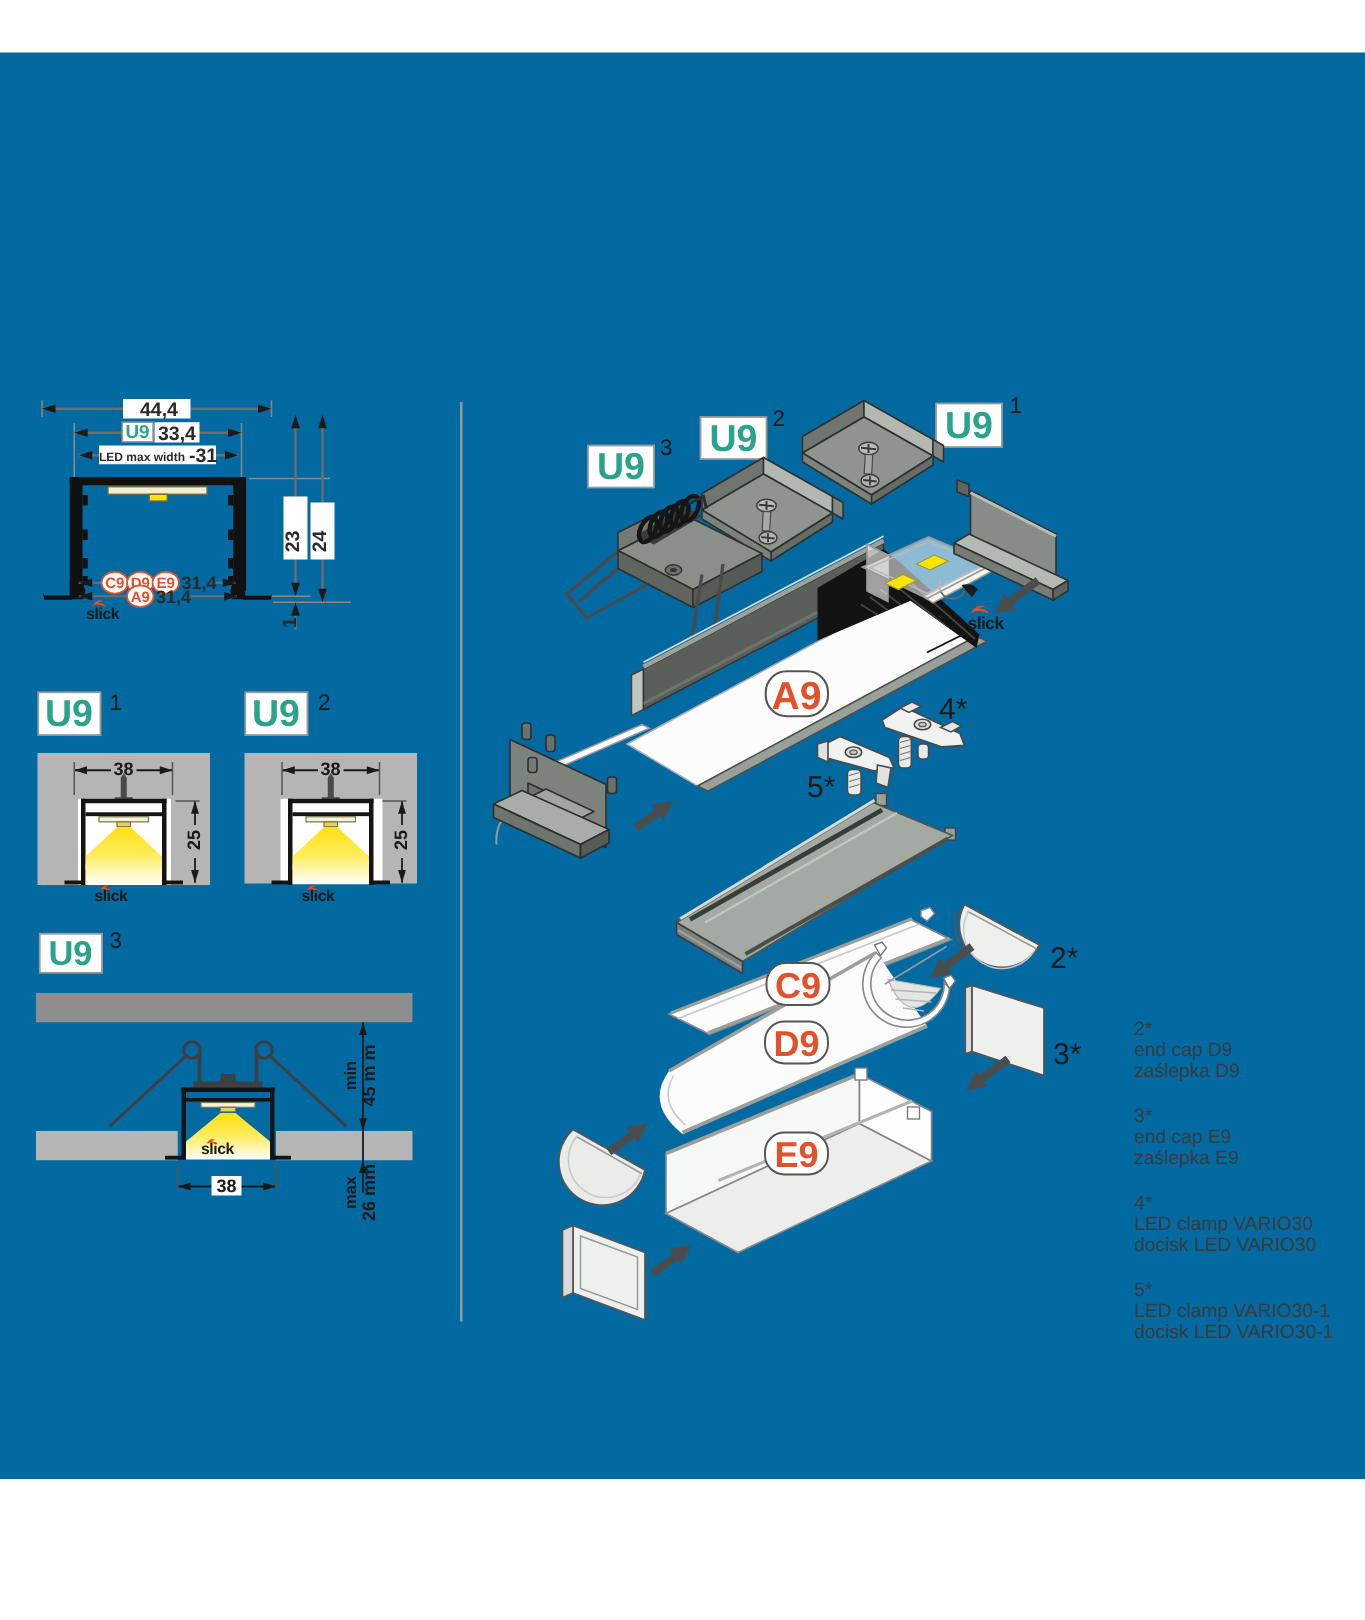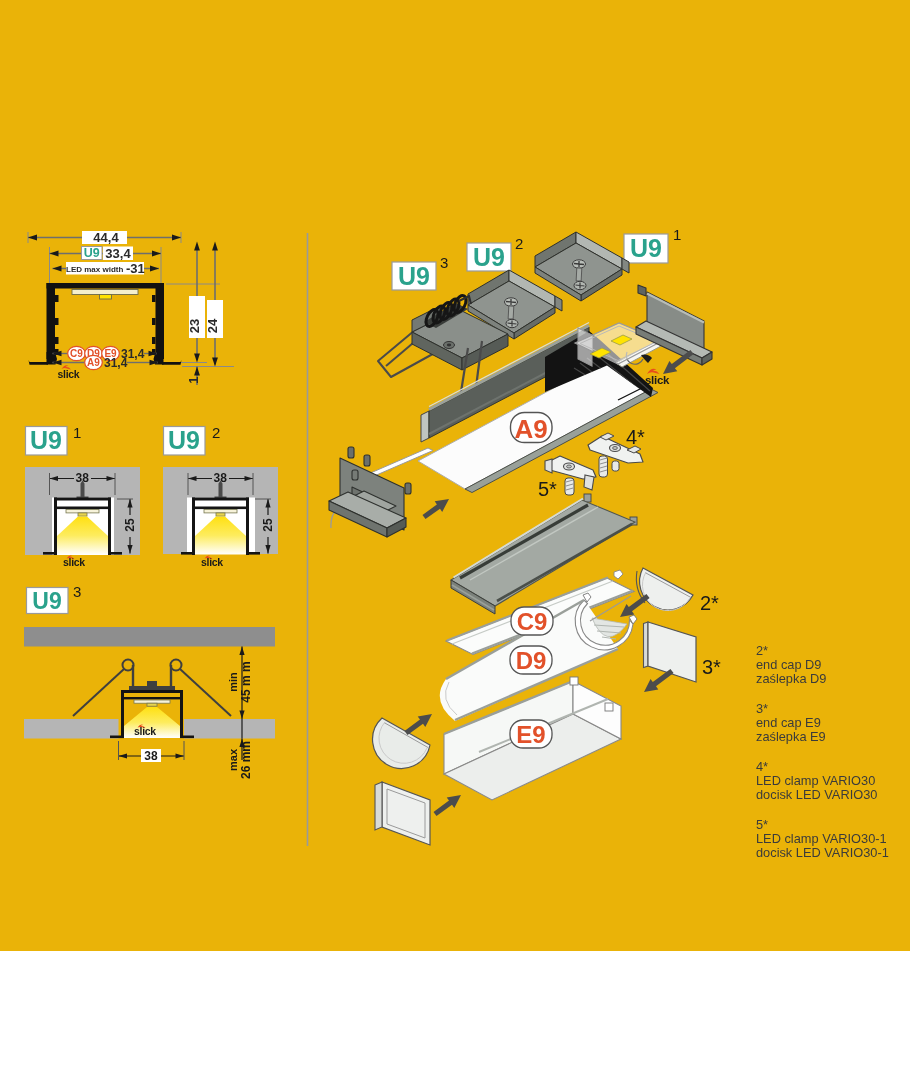--- a/index.html
+++ b/index.html
@@ -1,17 +1,17 @@
 <!DOCTYPE html>
 <html><head>
 <meta charset="utf-8">
 <style>
   html,body{margin:0;padding:0;background:#fff;}
-  #page{position:relative;width:910px;height:951px;background:#eab308;overflow:hidden;
-        font-family:"Liberation Sans", sans-serif;}
+  #page{position:relative;width:910px;height:951px;background:#0369a1;overflow:hidden;
+        font-family:"Liberation Sans", sans-serif;margin-top:35px;}
   svg{position:absolute;top:0;left:0;}
   text{font-family:"Liberation Sans", sans-serif;}
 </style>
 </head>
 <body>
 <div id="page">
 <svg width="910" height="1080" viewBox="0 0 910 1080">
 <defs>
   <linearGradient id="beam" x1="0" y1="0" x2="0" y2="1">
     <stop offset="0" stop-color="#ffe012"></stop>

